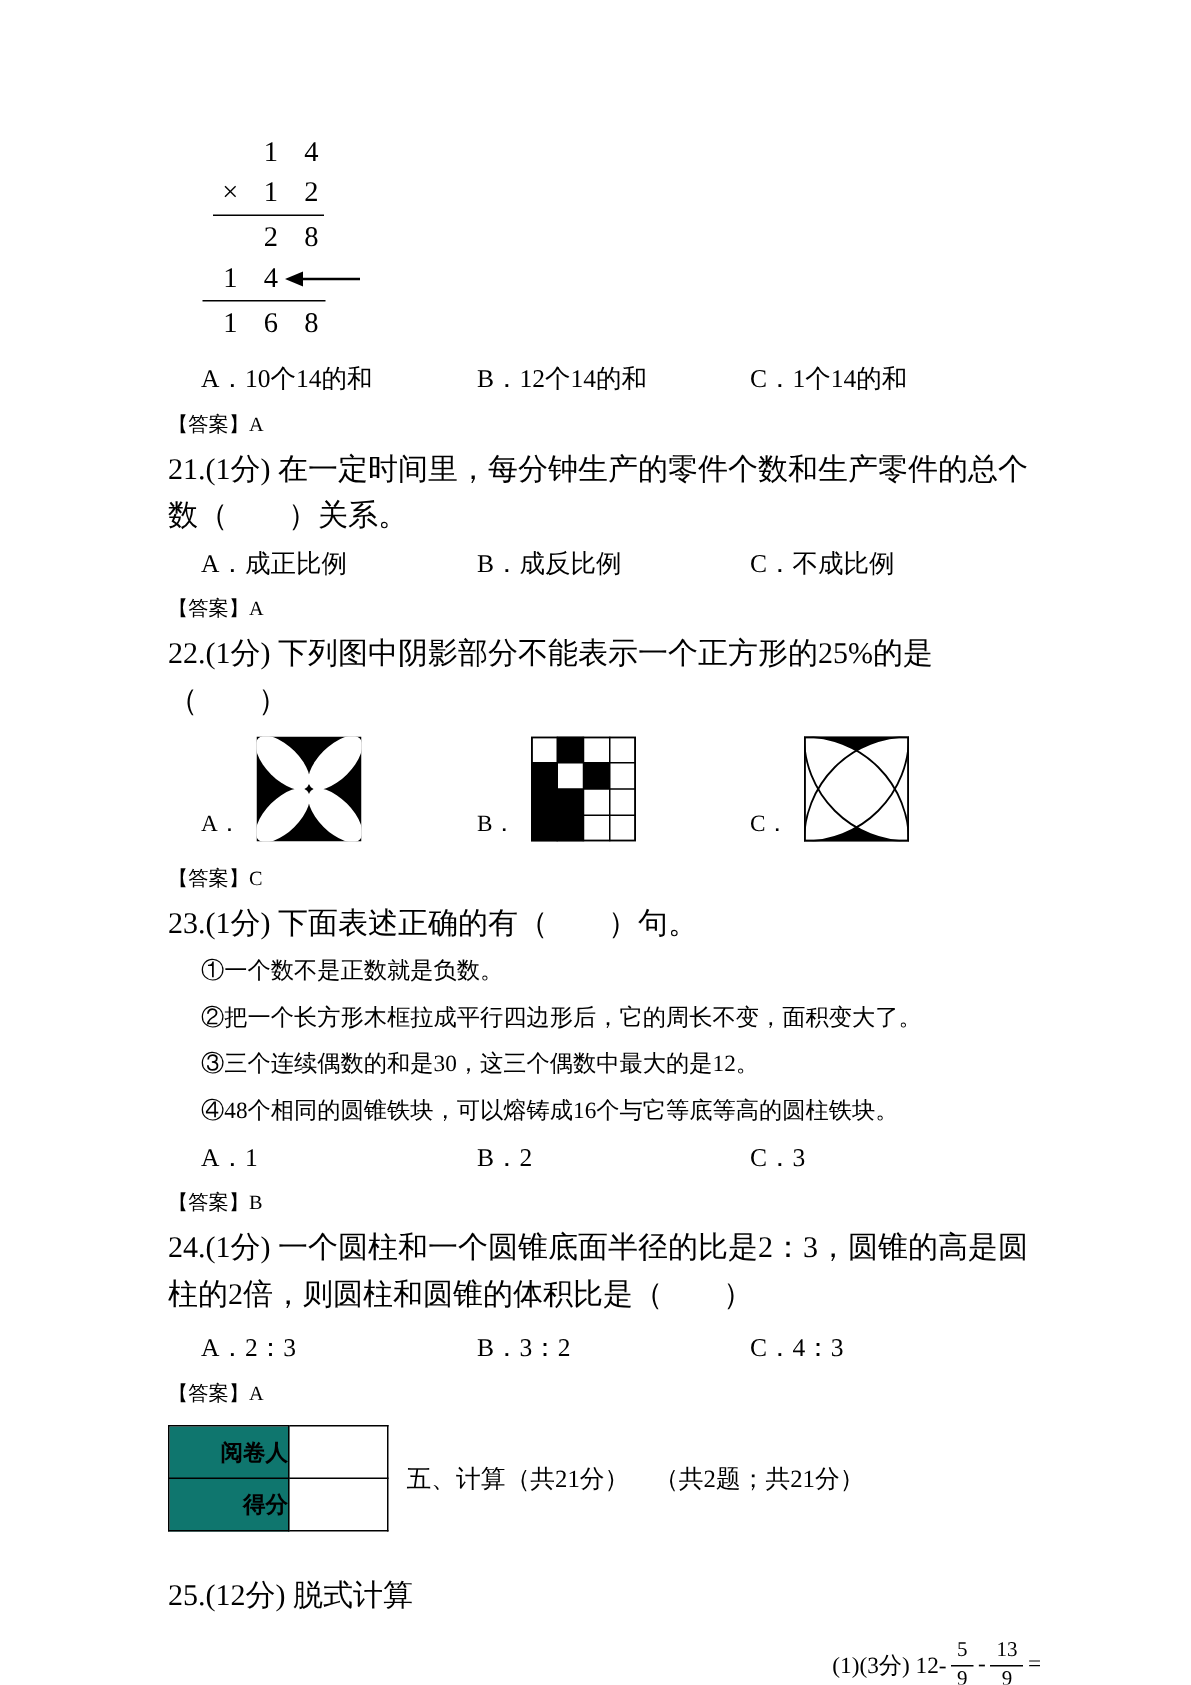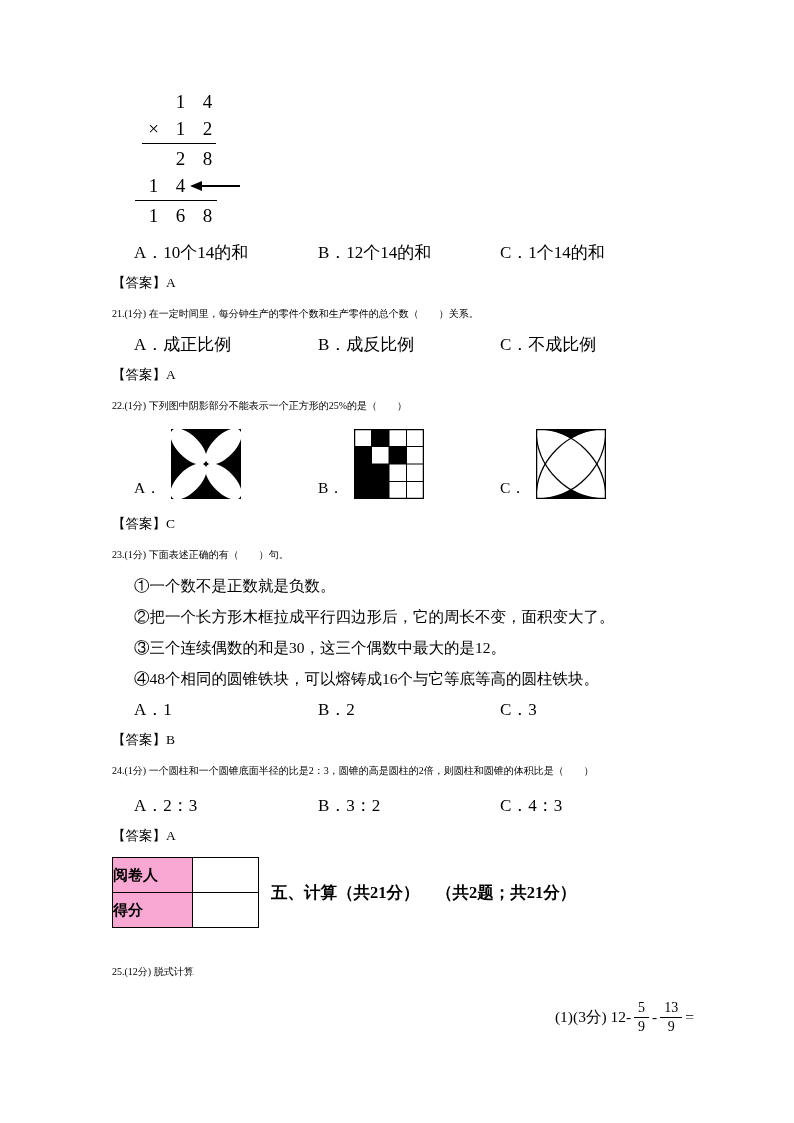--- a/index.html
+++ b/index.html
@@ -15,46 +15,46 @@
 
   
   .mult { margin-left:28px; margin-bottom:8px; }
   .mrow { display:flex; align-items:center; height:27px; }
   .mcell { width:27px; text-align:center; font-size:19px; line-height:27px; }
   .mline  { border-top:1.6px solid #000; width:74px; margin:1px 0 1px 2px; }
   .mline2 { border-top:1.6px solid #000; width:82px; margin:1px 0 1px -5px; }
   .arrow-svg { margin-left:-6px; display:block; }
 
   
-  .q { font-size:10px; line-height:31px; }
+  .q { font-size:20px; line-height:31px; }
   .sub { font-size:15.5px; line-height:31px; padding-left:22px; }
   .opts {
     display:grid; grid-template-columns:184px 182px 1fr;
     padding-left:22px; font-size:17px; line-height:31px;
   }
   .answer { font-size:13.5px; line-height:30px; font-family:Liberation Serif, serif; }
 
   
   .figs {
     display:grid; grid-template-columns:184px 182px 1fr;
     padding-left:22px; margin:4px 0 10px 0;
   }
   .figcell { display:flex; align-items:flex-end; gap:10px; height:74px; }
   .figlabel { font-size:15.5px; line-height:22px; }
 
   
   .scorerow { display:flex; align-items:center; gap:12px; margin-top:6px; margin-bottom:4px; }
   table.score { border-collapse:collapse; }
   table.score td { border:1.5px solid #000; height:35px; }
   table.score td.lbl {
-    width:80px; background:#f9a8d4; text-align:left;
+    width:80px; background:#0f766e; text-align:right;
     font-weight:bold; font-size:15px;
   }
   table.score td.val { width:66px; background:#fff; }
-  .sec-head { font-weight:bold; font-size:16.5px; }
+  .sec-head { font-weight:normal; font-size:16.5px; }
 
   
   .expr { display:flex; align-items:center; padding-left:22px; margin-top:12px; font-size:15.5px;justify-content:flex-end; }
   .frac { display:inline-flex; flex-direction:column; align-items:center; font-size:14px; line-height:1.25; margin:0 3px; }
   .frac .num { padding:0 4px; border-bottom:1.4px solid #000; }
   .frac .den { padding:0 4px; }
 </style>
 </head>
 <body>
 

